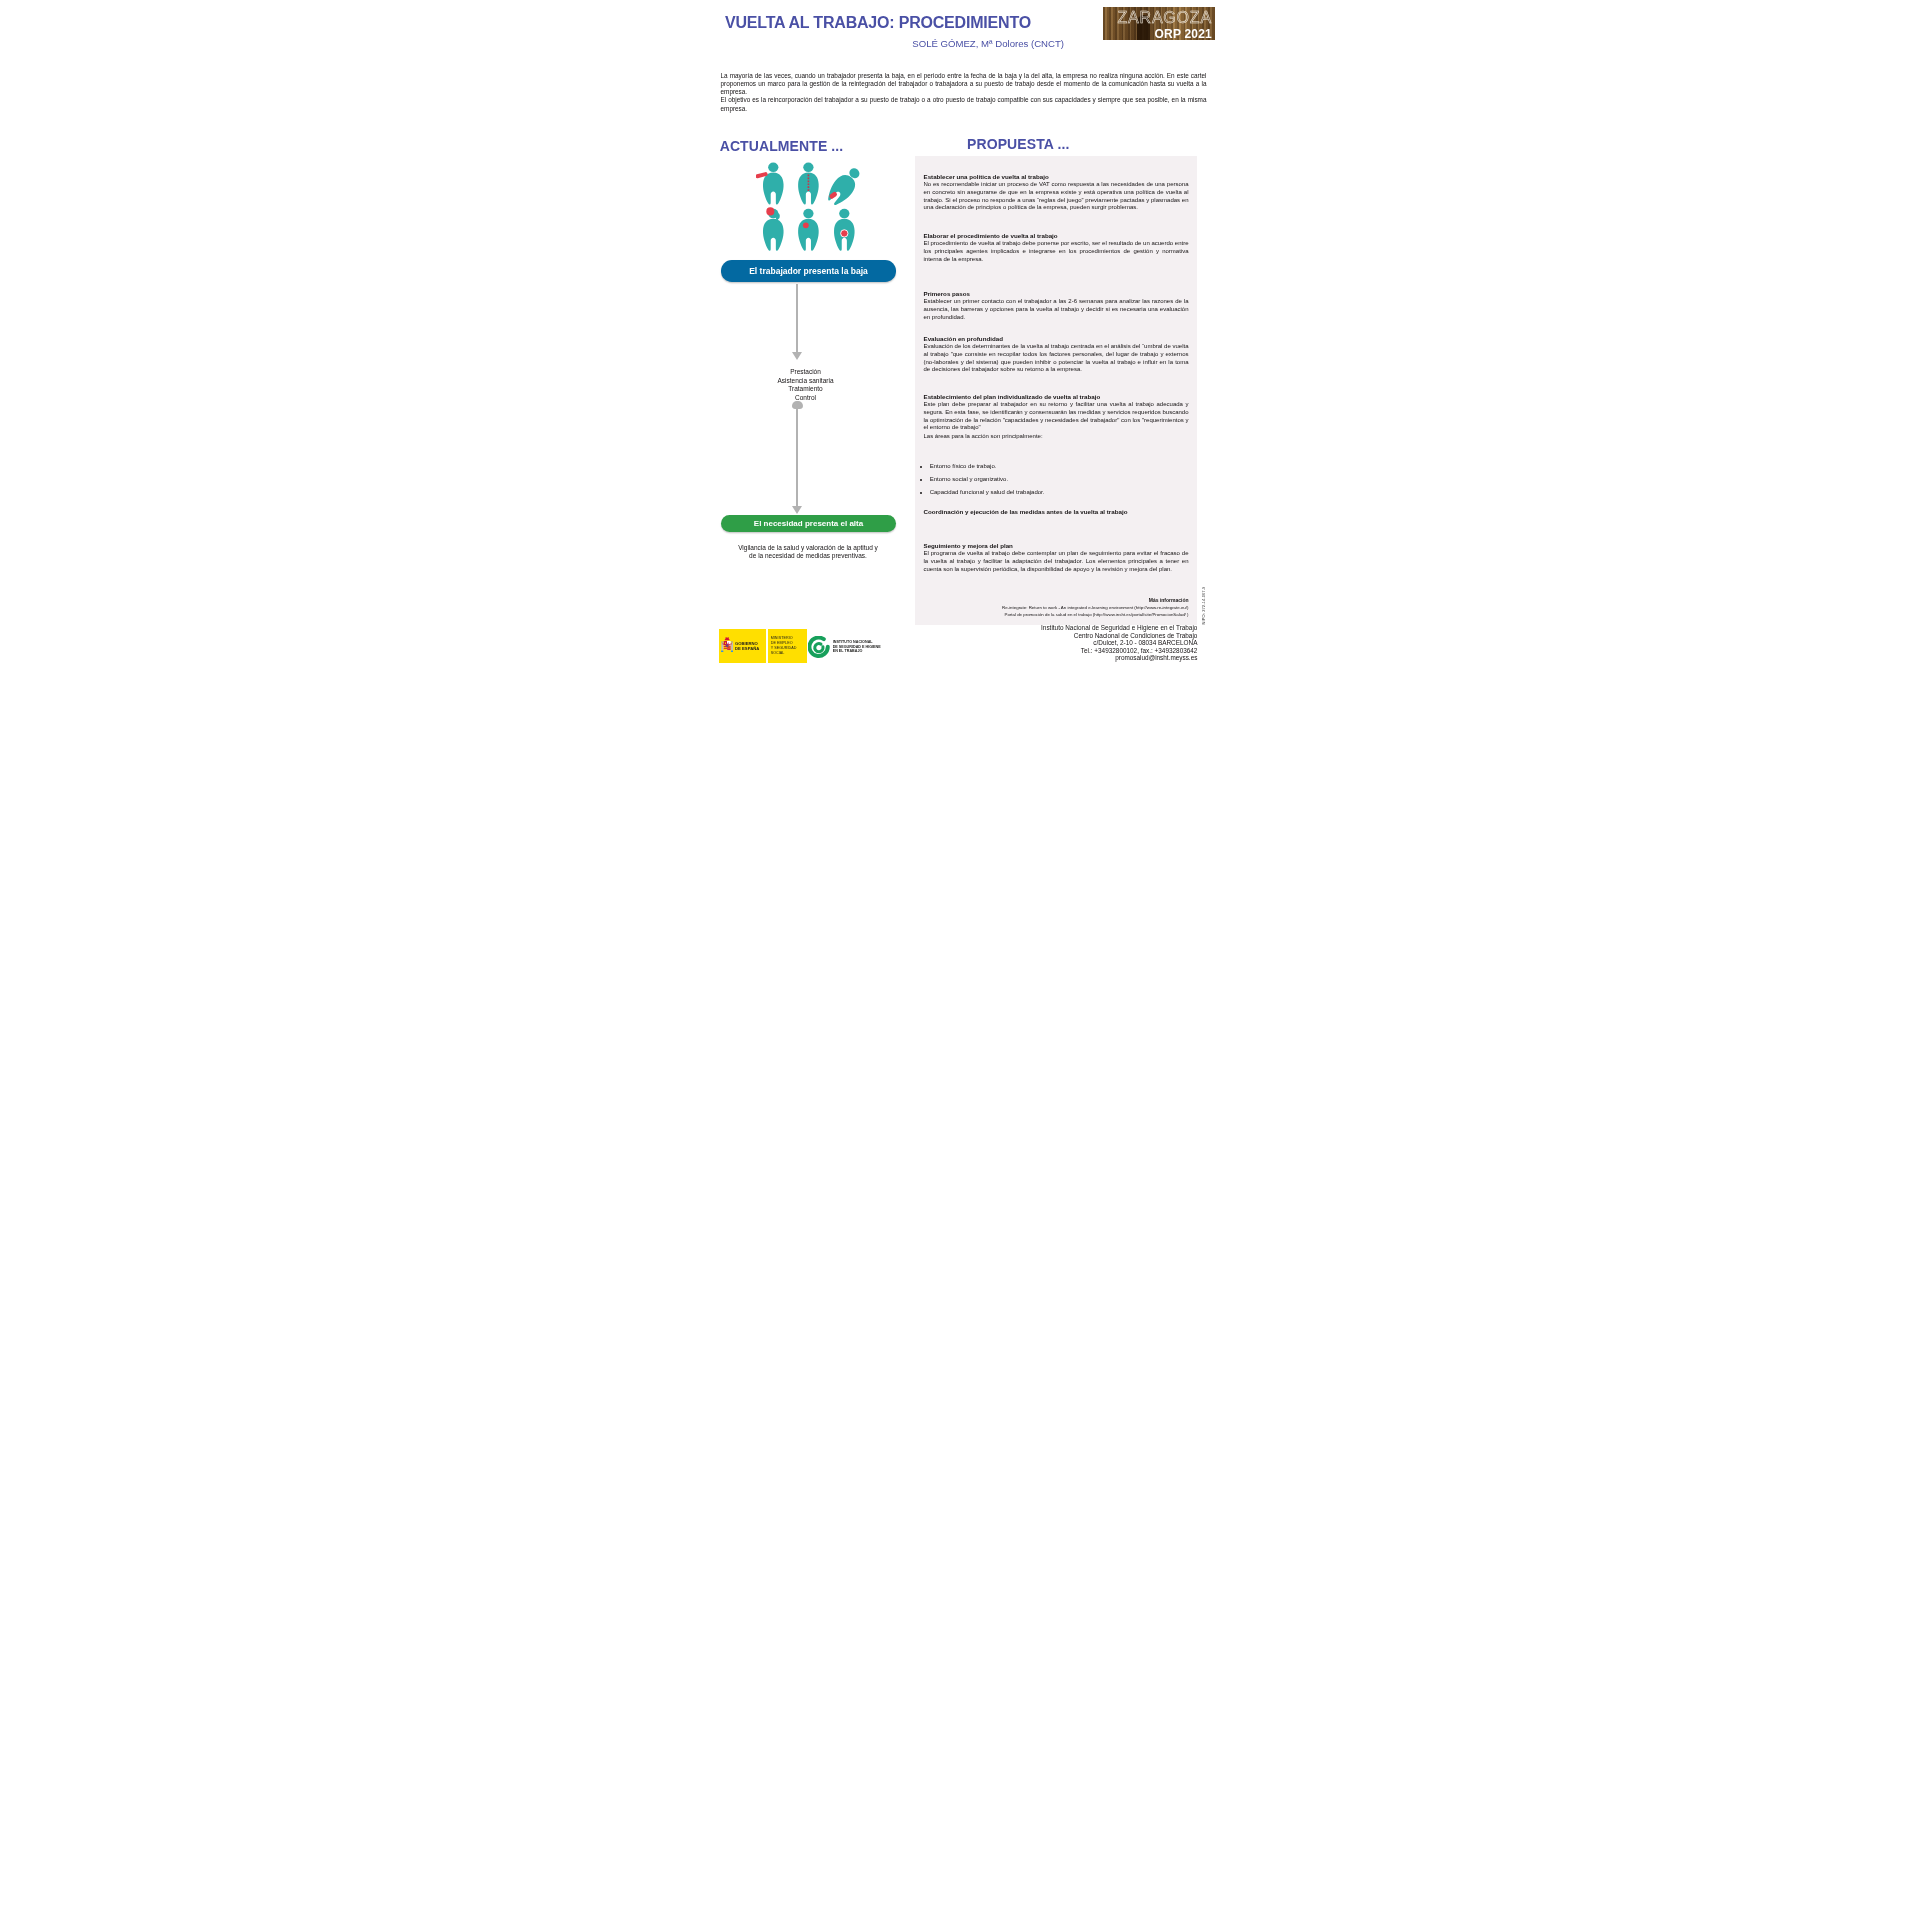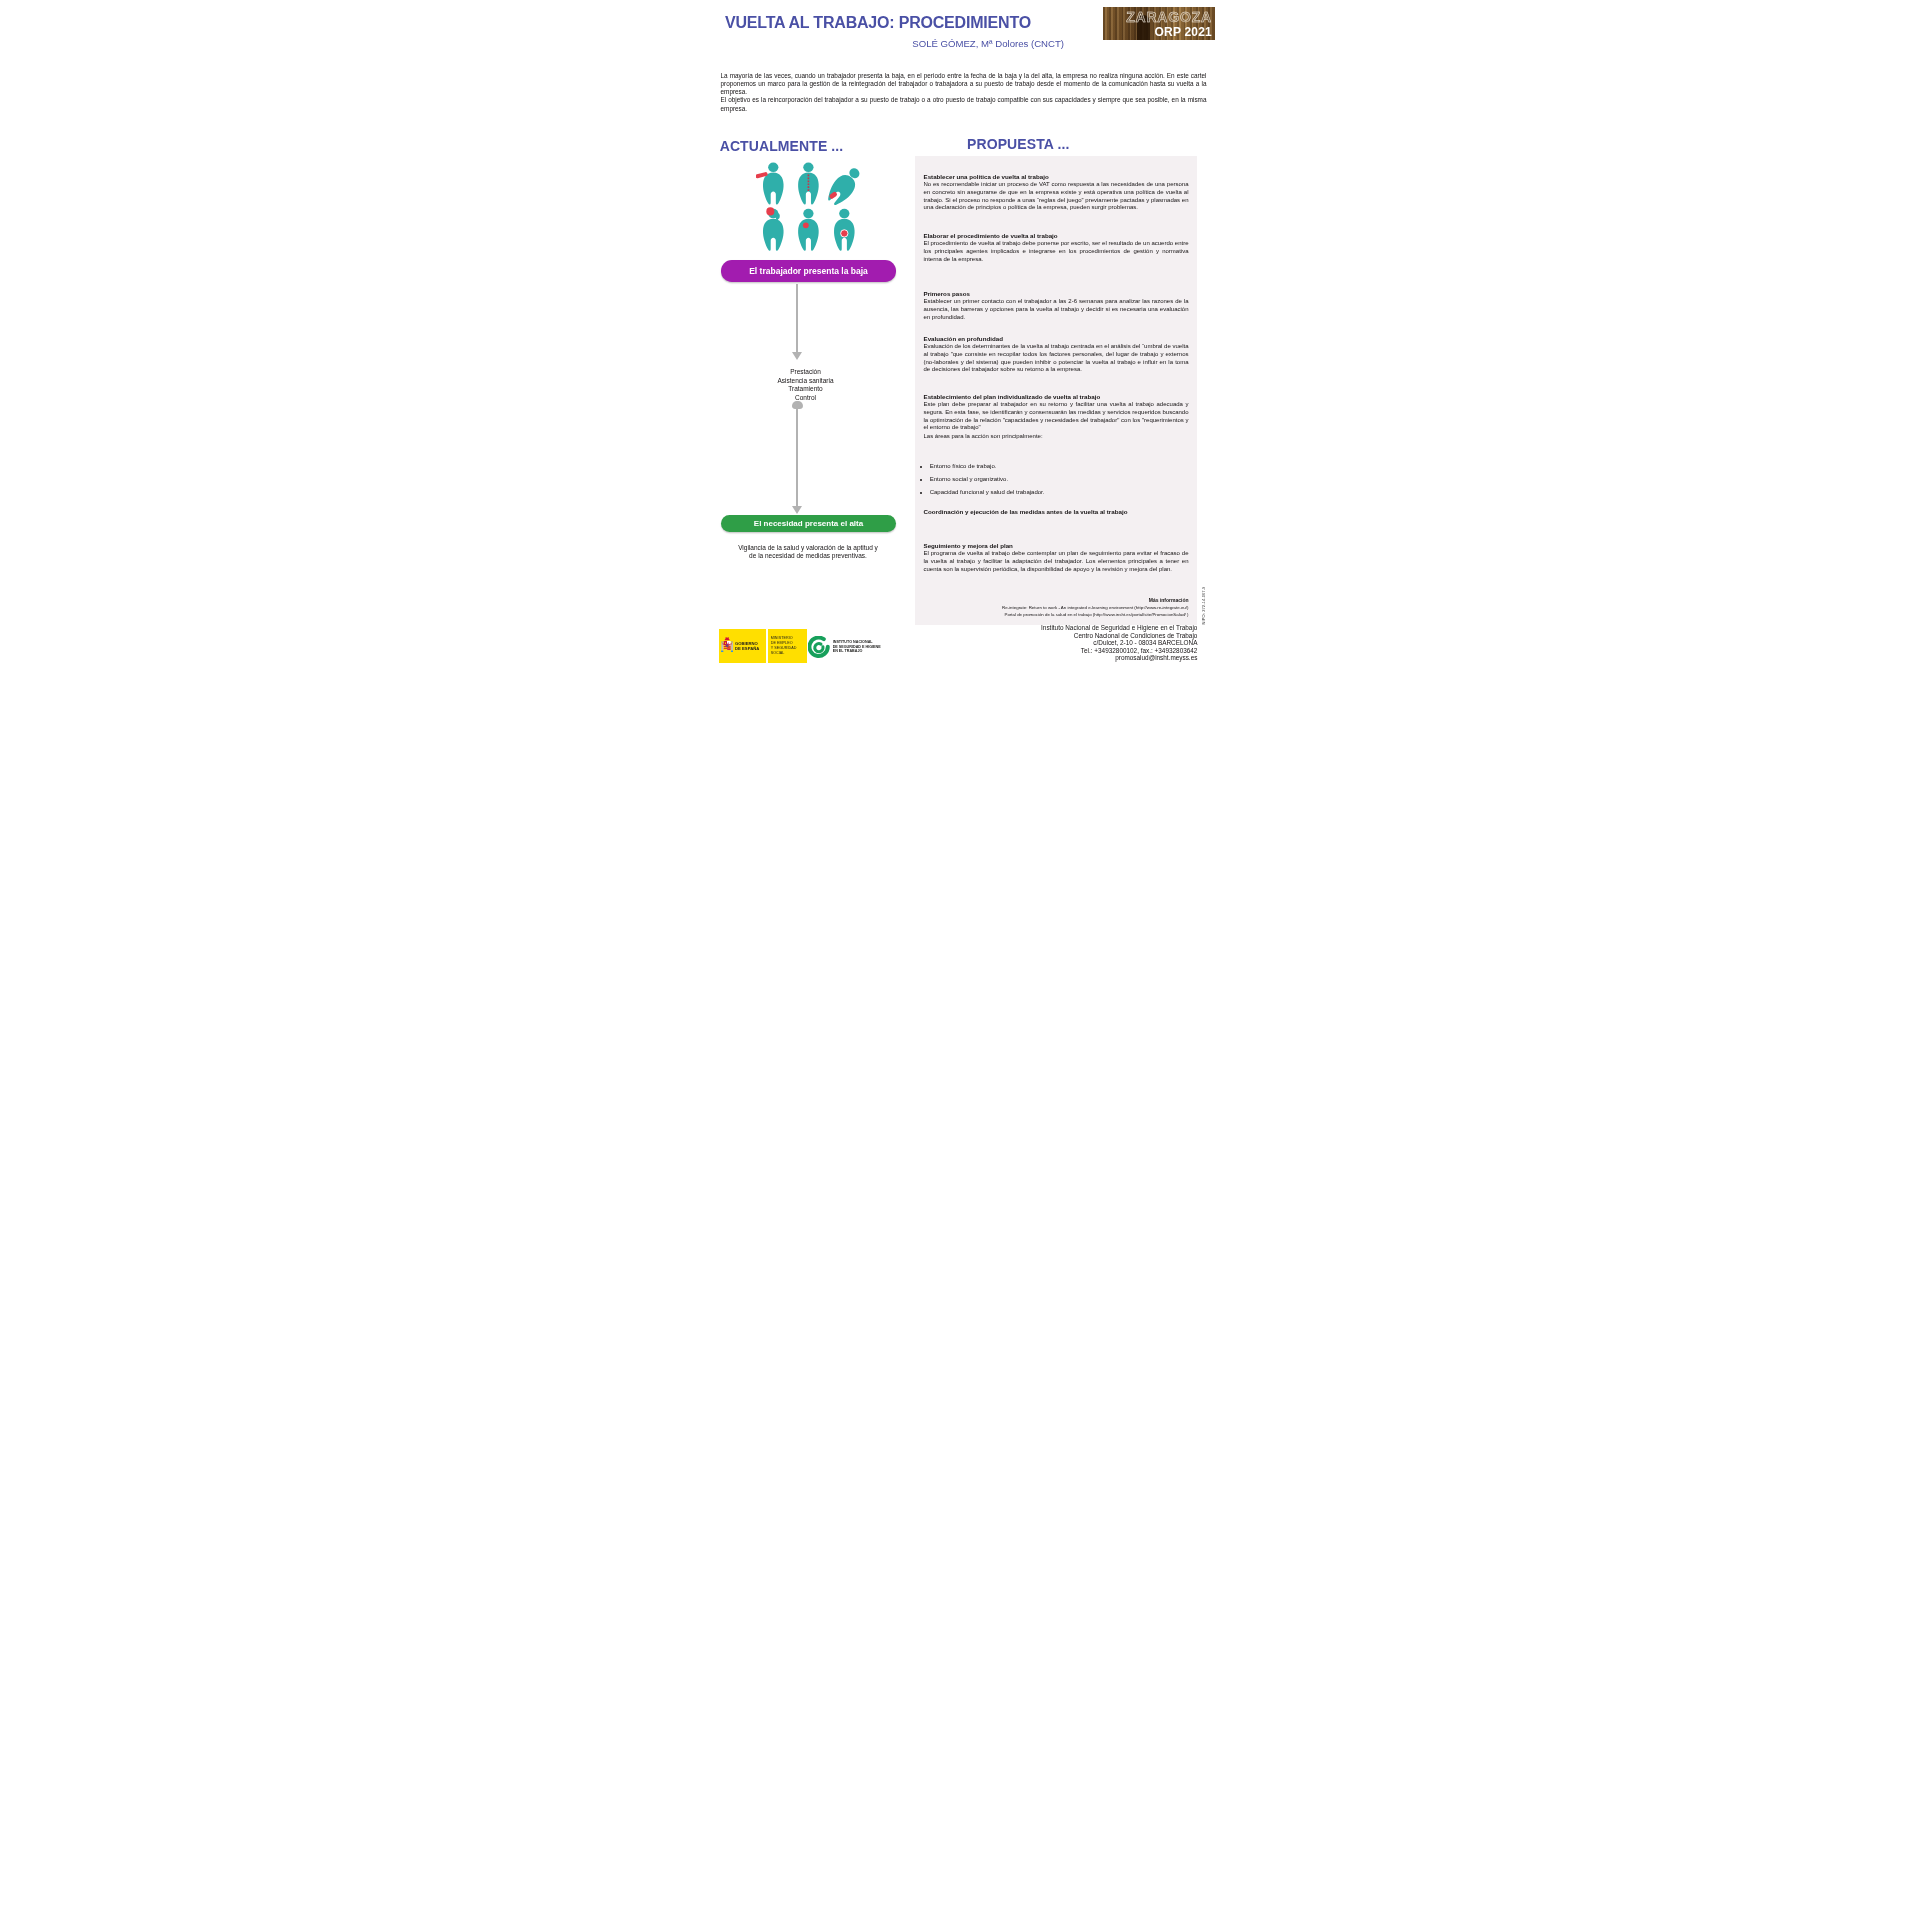--- a/index.html
+++ b/index.html
@@ -11,36 +11,36 @@
   .poster-title { font-size:16px; font-weight:bold; color:#4a50a5; letter-spacing:-0.2px; line-height:1.0; }
   .poster-subtitle { margin-top:7px; text-align:right; font-size:9.6px; color:#4a50a5; }
 
   .orp-logo { position:absolute; left:396px; top:7.3px; width:112px; height:33px;
     background:
       repeating-linear-gradient(90deg, rgba(30,15,2,0.30) 0 1.9px, rgba(255,220,160,0.10) 1.9px 3.5px, rgba(60,35,10,0.18) 3.5px 6.2px),
       linear-gradient(100deg,#8a6434 0%,#5f4120 35%,#9a7440 65%,#6f4e27 100%);
     overflow:hidden; }
   .orp-arch { position:absolute; left:34px; top:7.7px; width:13px; height:25.4px; background:#241405; border-radius:6.5px 6.5px 0 0; opacity:0.85; }
   .orp-text { position:absolute; right:3.1px; top:3.1px; text-align:right; }
-  .orp-city { font-size:14px; letter-spacing:0.8px; line-height:1; color:rgba(255,255,255,0.12);font-weight:bold; -webkit-text-stroke:0.5px #f3ece0; }
+  .orp-city { font-size:16px; letter-spacing:0.8px; line-height:1; color:rgba(255,255,255,0.12); -webkit-text-stroke:0.5px #f3ece0; }
   .orp-event { font-size:12px; font-weight:bold; color:#ffffff; line-height:1; margin-top:1.9px; letter-spacing:0.2px; }
 
   
   .intro { position:absolute; left:13.5px; top:72px; width:486px; font-size:6.4px; line-height:1.27; text-align:justify; color:#161314; }
 
   
   .col-heading { position:absolute; font-size:14px; font-weight:bold; color:#4a50a5; letter-spacing:0.1px; }
   .col-heading.left { left:12.7px; top:138px; }
   .col-heading.right { left:216px; top:136px;padding-left:44px; }
 
   
   .figures { position:absolute; left:49px; top:162px; width:105px; height:91px; }
 
   .banner { position:absolute; left:14px; width:175px; text-align:center; color:#fff; font-weight:bold; box-shadow:0 1.2px 1.5px rgba(0,0,0,0.22); }
-  .banner.pink { top:260px; height:22px; line-height:22px; font-size:8.5px; background:#a21caf; border-radius:10.8px; }
+  .banner.pink { top:260px; height:22px; line-height:22px; font-size:8.5px; background:#0369a1; border-radius:10.8px; }
   .banner.green { top:515px; height:17.3px; line-height:17.3px; font-size:8px; background:#2f9e47; border-radius:8.5px; }
 
   .arrow-part { position:absolute; background:#b2b2b2; }
   .arrow-head { position:absolute; width:0; height:0; border-left:5.4px solid transparent; border-right:5.4px solid transparent; border-top:8.5px solid #b2b2b2; }
   #arrow1-shaft { left:89px; top:284px; width:2.3px; height:69px; }
   #arrow1-head  { left:85px; top:352px; }
   #arrow2-cap   { left:85px; top:401px; width:10.8px; height:7.7px; border-radius:5.4px 5.4px 3.5px 3.5px; }
   #arrow2-shaft { left:89px; top:406px; width:2.3px; height:101px; }
   #arrow2-head  { left:85px; top:506px; }
 

